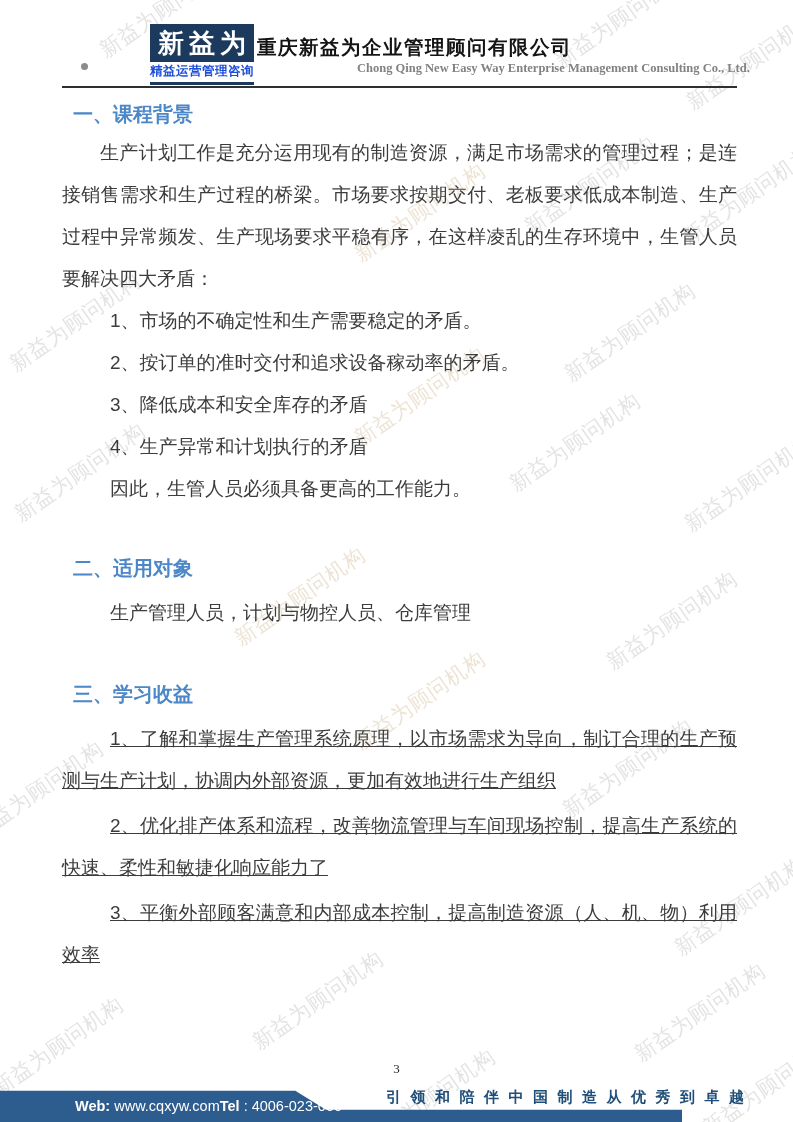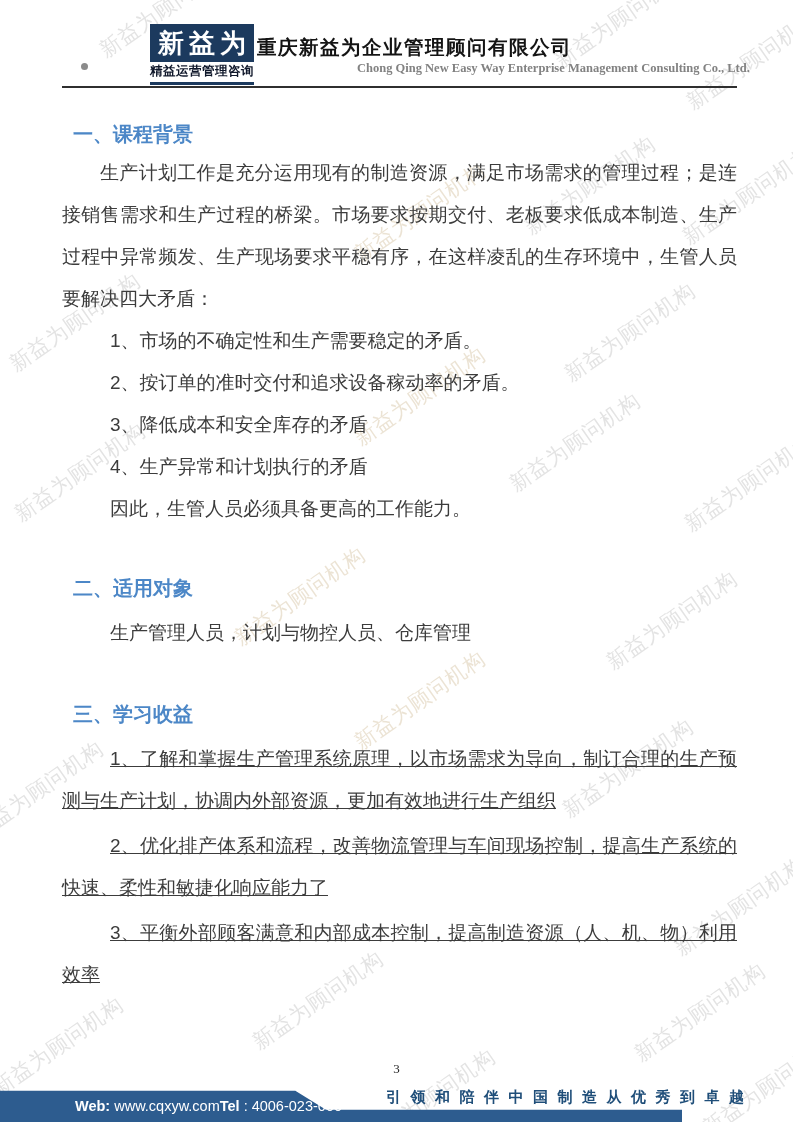--- a/index.html
+++ b/index.html
@@ -19,21 +19,21 @@
   .wm.tan { color:#d9c8aa; opacity:.5; }
 
   
   .logo { position:absolute; left:110px; top:24px; width:104px;padding-left:40px; }
   .logo-box {
     background:#1c3a5e; color:#ffffff; height:38px;
     display:flex; align-items:center; justify-content:center;
     font-size:26px; font-weight:bold; letter-spacing:5px; text-indent:5px;
   }
   .logo-tagline {
-    color:#0f172a; font-size:12.5px; font-weight:bold; text-align:center;
+    color:#1d4ed8; font-size:12.5px; font-weight:bold; text-align:center;
     letter-spacing:.5px; padding:1px 0 2px; border-bottom:3px solid #1c3a5e;
   }
   .header-dot {
     position:absolute; left:81px; top:63px; width:7px; height:7px;
     border-radius:50%; background:#8b8b8b;
   }
   .company-cn {
     position:absolute; left:257px; top:34px;
     font-size:19.5px; font-weight:bold; color:#141414; letter-spacing:1.5px;
   }
@@ -48,21 +48,21 @@
 
   
   .content {
     position:absolute; left:62px; top:100px; width:675px;
     font-size:19px; line-height:42px; color:#3c3c3c;
   }
   .sec-heading {
     color:#4c87c7; font-weight:bold; font-size:20px; line-height:28px;
     margin:0 0 0 11px;
   }
-  .mt-first { margin-top:20px; }
+  .mt-first { margin-top:0; }
   .mt-sec   { margin-top:44px; }
   .mt-sec3  { margin-top:46px; }
   .para { text-align:justify; text-indent:38px; margin:4px 0 0 0; }
   .line-item { padding-left:48px; }
   .sec-body { margin-top:10px; }
   .benefit { text-align:justify; text-indent:48px; margin:10px 0 0 0;text-decoration:underline; }
   .benefit + .benefit { margin-top:3px; }
 
   
   .page-number {

